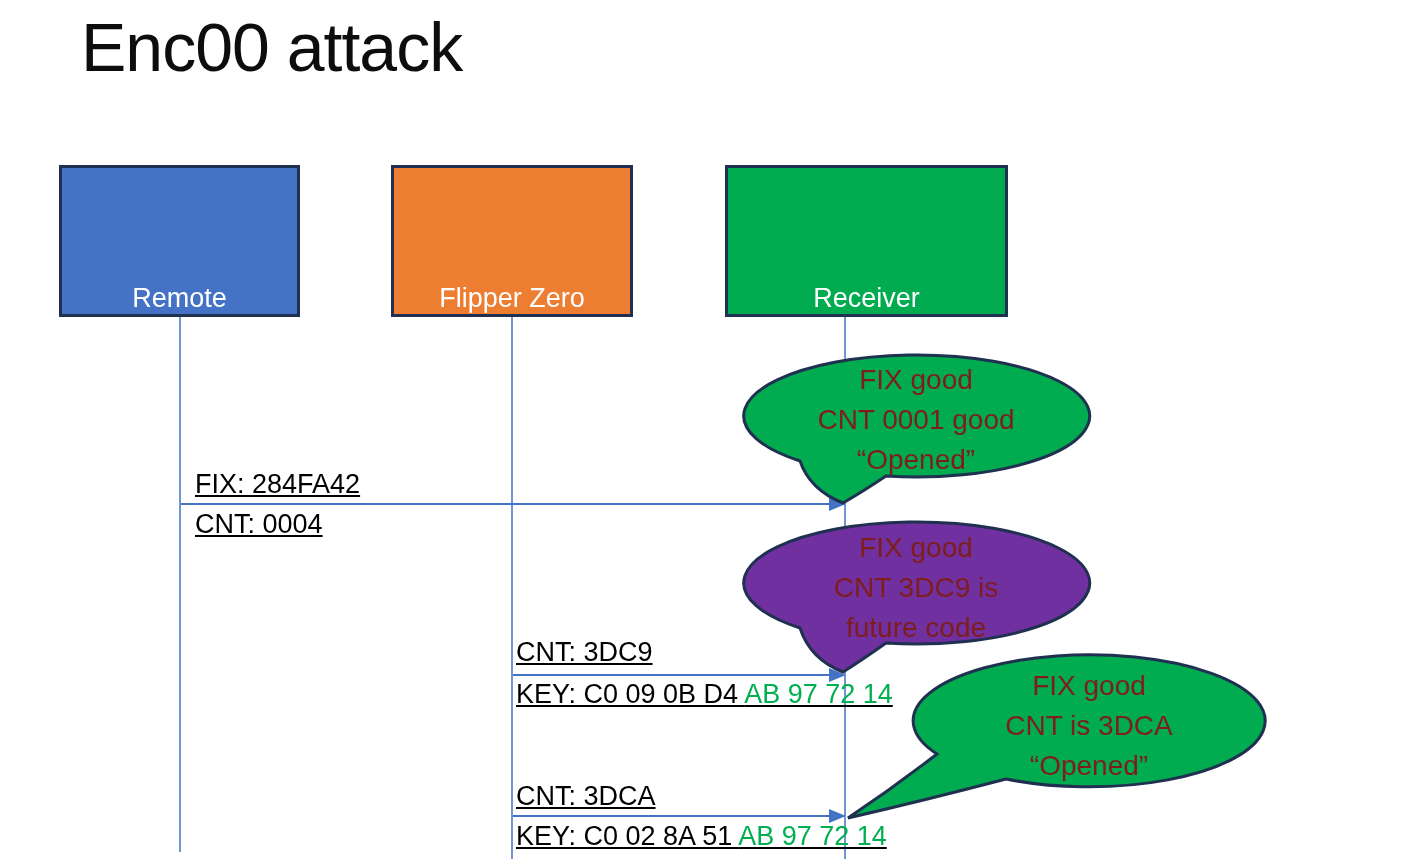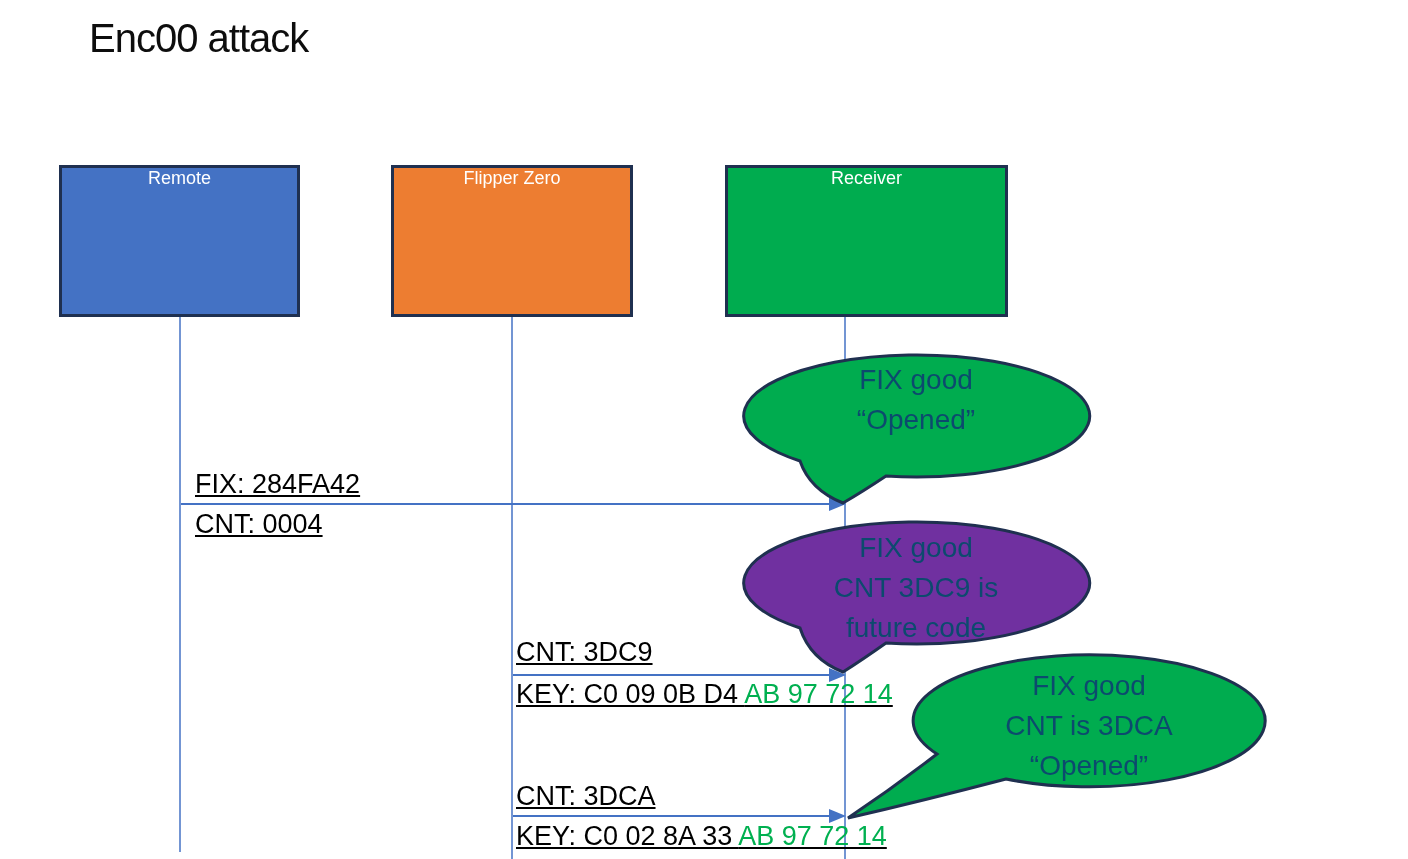--- a/index.html
+++ b/index.html
@@ -1,51 +1,51 @@
 <!DOCTYPE html>
 <html style="--blue: #4472C4; --orange: #ED7D31; --green: #00AC4F; --purple: #7030A0; --outline: #1F3050; --arrow: #4472C4; --red: #FF0000; --keygreen: #00B050;"><head>
 <meta charset="utf-8">
 <style>
   html,body { margin:0; padding:0; background:#ffffff; }
   .slide {
     position:relative; width:1408px; height:859px; background:#ffffff;
     font-family:"Liberation Sans", sans-serif; overflow:hidden;
   }
   .title {
-    position:absolute; left:73px; top:0px; margin:16px;
-    font-size:40px; font-weight:400; color:#0d0d0d; letter-spacing:-1px;
+    position:absolute; left:73px; top:0px; margin:8px;
+    font-size:68px; font-weight:400; color:#0d0d0d; letter-spacing:-1px;
     white-space:nowrap;
   }
   svg.diagram { position:absolute; left:0; top:0; }
 
   .actor {
     position:absolute; top:165px; height:152px; box-sizing:border-box;
     border:3px solid var(--outline, #1f3050);
-    display:flex; align-items:flex-start; justify-content:center;
-    color:#ffffff; font-size:18px;
+    display:flex; align-items:flex-end; justify-content:center;
+    color:#ffffff; font-size:27px;
   }
   .actor-remote   { left:59px;  width:241px; background:var(--blue, #4472C4); }
   .actor-flipper  { left:391px; width:242px; background:var(--orange, #ED7D31); }
   .actor-receiver { left:725px; width:283px; background:var(--green, #00AC4F); }
 
   .msg { position:absolute; font-size:27px; color:#000000; white-space:nowrap;text-decoration:underline; }
   .m1-fix { left:195px; top:469px; }
   .m1-cnt { left:195px; top:509px; }
   .m1-key { left:195px; top:549px; }
   .m2-cnt { left:516px; top:637px; }
   .m2-key { left:516px; top:679px; }
   .m3-cnt { left:516px; top:781px; }
   .m3-key { left:516px; top:821px; }
 
   .seg-red   { color:var(--red, #ff0000); }
   .seg-green { color:var(--keygreen, #00B050); }
   .seg-green-bold { color:var(--keygreen, #00B050); font-weight:700; }
 
   .bubble-text {
-    position:absolute; width:320px; color:#0c4a6e; font-size:28px;
+    position:absolute; width:320px; color:#7f1d1d; font-size:28px;
     line-height:40px; text-align:center; white-space:nowrap;
   }
   .bt-1 { left:756px; top:360px; }
   .bt-2 { left:756px; top:528px; }
   .bt-3 { left:929px; top:666px; }
 </style>
 </head>
 <body>
 
 <div class="slide">
@@ -82,24 +82,25 @@
     <span>Receiver</span>
   </div>
 
   <div class="msg m1-fix">FIX: 284FA42</div>
   <div class="msg m1-cnt">CNT: 0004</div>
 
   <div class="msg m2-cnt">CNT: 3DC9</div>
   <div class="msg m2-key"><span>KEY: C0 09 0B D4 </span><span class="seg-green">AB 97 72 14</span></div>
 
   <div class="msg m3-cnt">CNT: 3DCA</div>
-  <div class="msg m3-key"><span>KEY: C0 02 8A 33 </span><span class="seg-green">AB 97 72 14</span></div>
+  <div class="msg m3-key"><span>KEY: C0 02 8A 51 </span><span class="seg-green">AB 97 72 14</span></div>
 
   <div class="bubble-text bt-1">
     <div>FIX good</div>
+    <div>CNT 0001 good</div>
     <div>“Opened”</div>
   </div>
   <div class="bubble-text bt-2">
     <div>FIX good</div>
     <div>CNT 3DC9 is</div>
     <div>future code</div>
   </div>
   <div class="bubble-text bt-3">
     <div>FIX good</div>
     <div>CNT is 3DCA</div>

